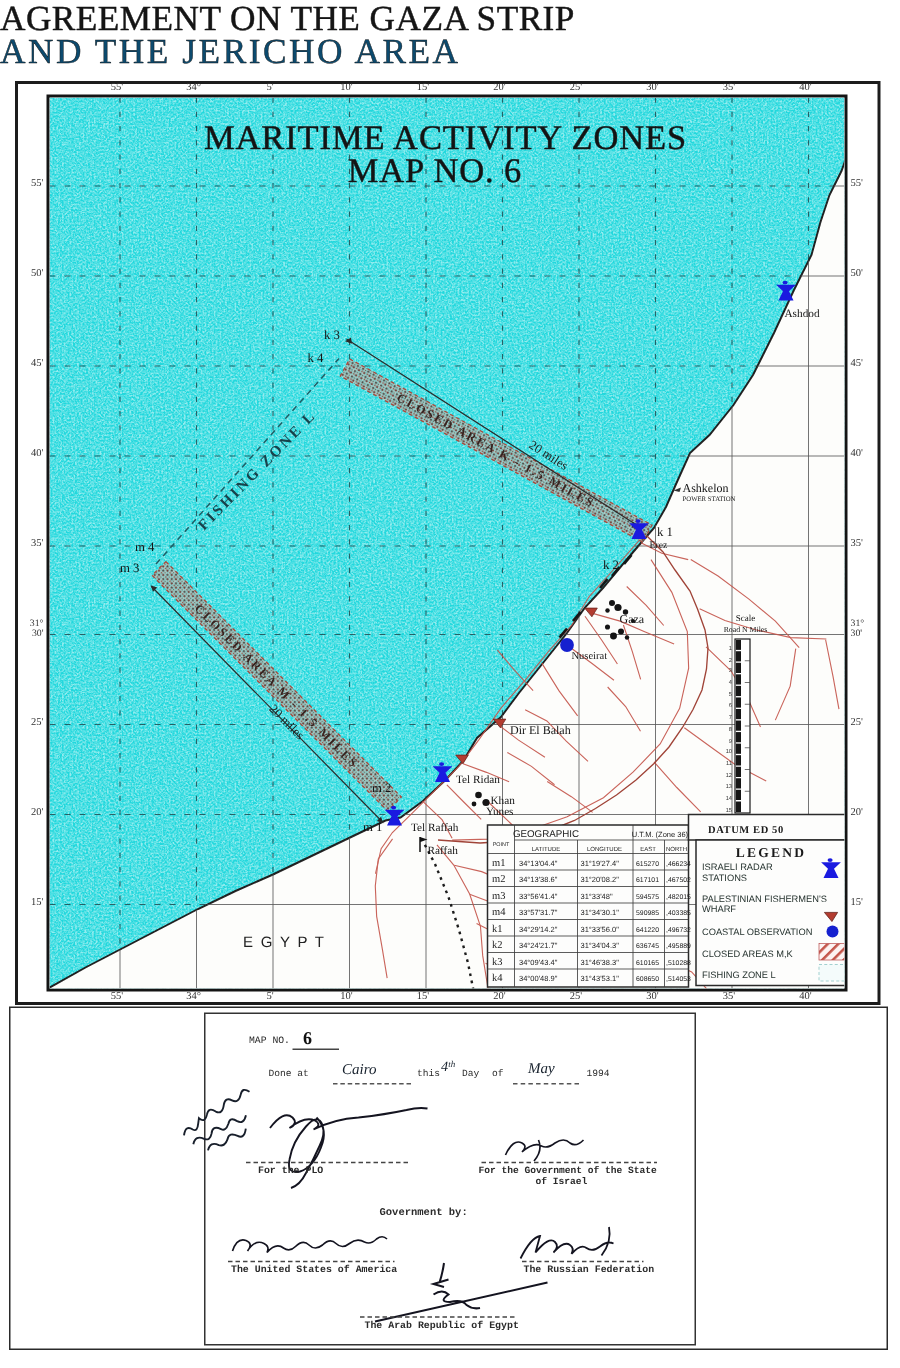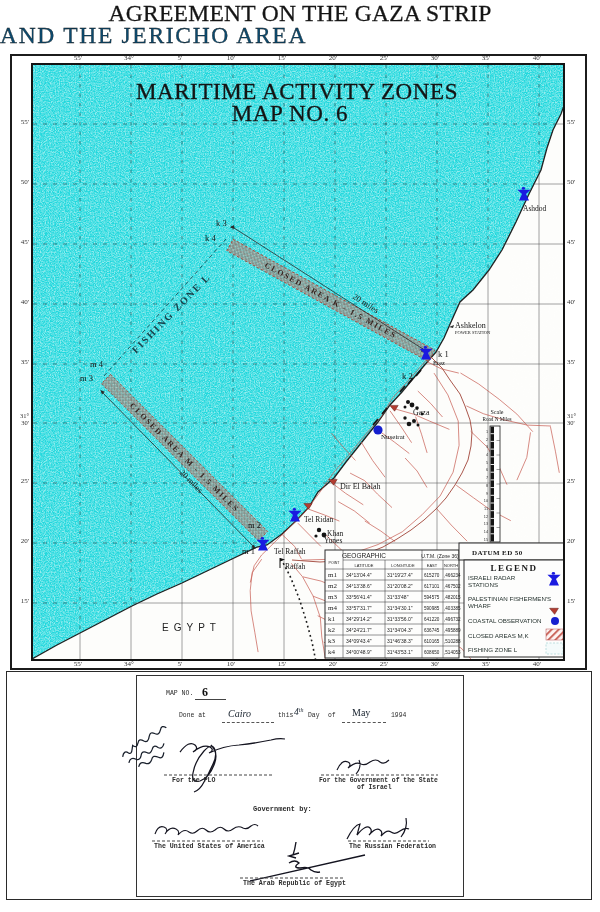--- a/index.html
+++ b/index.html
@@ -5,21 +5,21 @@
   html,body{margin:0;padding:0;}
   body{width:600px;height:912px;background:#ffffff;position:relative;overflow:hidden;
        font-family:"Liberation Sans", sans-serif;}
   .abs{position:absolute;}
   .ser{font-family:"Liberation Serif", serif;}
   .mono{font-family:"Liberation Mono", monospace;}
 </style>
 </head>
 <body>
 
-<div class="abs ser" style="left:0;top:0px;width:600px;text-align:center;font-size:23.5px;color:#151515;letter-spacing:0.3px;-webkit-text-stroke:0.3px #151515;">AGREEMENT ON THE GAZA STRIP</div>
+<div class="abs ser" style="left:0;top:0px;width:600px;font-size:23.5px;color:#151515;letter-spacing:0.3px;-webkit-text-stroke:0.3px #151515;">AGREEMENT ON THE GAZA STRIP</div>
 
 <div class="abs ser" style="left:0;top:21.5px;width:600px;text-align:left;font-size:23.5px;color:#0c4a6e;letter-spacing:1.7px;-webkit-text-stroke:0.3px #151515;">AND THE JERICHO AREA</div>
 
 <div class="abs" style="left:10px;top:54px;width:577px;height:616px;border:2px solid #1c1c1c;box-sizing:border-box;"></div>
 
 <div class="abs ser" style="left:66px;top:54px;width:24px;text-align:center;font-size:7px;color:#333;">55'</div>
 <div class="abs ser" style="left:117px;top:54px;width:24px;text-align:center;font-size:7px;color:#333;">34°</div>
 <div class="abs ser" style="left:168px;top:54px;width:24px;text-align:center;font-size:7px;color:#333;">5'</div>
 <div class="abs ser" style="left:219px;top:54px;width:24px;text-align:center;font-size:7px;color:#333;">10'</div>
 <div class="abs ser" style="left:270px;top:54px;width:24px;text-align:center;font-size:7px;color:#333;">15'</div>
@@ -454,21 +454,21 @@
 <div class="abs ser" style="left:202px;top:685px;font-size:12px;font-weight:bold;color:#111;">6</div>
 <div class="abs" style="left:195px;top:699px;width:31px;border-top:1px solid #444;"></div>
 
 <div class="abs mono" style="left:179px;top:712px;font-size:6.4px;color:#2b2b2b;">Done at</div>
 <div class="abs ser" style="left:228px;top:708px;font-size:10px;font-style:italic;color:#16202c;">Cairo</div>
 <div class="abs" style="left:222px;top:722px;width:52px;border-top:1px dashed #555;"></div>
 <div class="abs mono" style="left:278px;top:712px;font-size:6.4px;color:#2b2b2b;">this</div>
 <div class="abs ser" style="left:294px;top:707px;font-size:9.5px;font-style:italic;color:#16202c;">4<span style="font-size:6px;vertical-align:3px;">th</span></div>
 <div class="abs mono" style="left:308px;top:712px;font-size:6.4px;color:#2b2b2b;">Day</div>
 <div class="abs mono" style="left:328px;top:712px;font-size:6.4px;color:#2b2b2b;">of</div>
-<div class="abs ser" style="left:352px;top:707px;font-size:10px;color:#16202c;">May</div>
+<div class="abs ser" style="left:352px;top:707px;font-size:10px;font-style:italic;color:#16202c;">May</div>
 <div class="abs" style="left:342px;top:722px;width:44px;border-top:1px dashed #555;"></div>
 <div class="abs mono" style="left:391px;top:712px;font-size:6.4px;color:#2b2b2b;">1994</div>
 
 <svg class="abs" style="left:110px;top:700px;" width="380" height="200" viewBox="0 0 380 200">
 
 <g transform="translate(36,50) rotate(-26)" stroke="#181f2b" stroke-width="1.25" fill="none">
  <path d="M-24,-4 q4,-6 7,-1 q2,3 5,-2 l2,-3 q2,5 6,0 q3,-4 6,1 q3,4 7,-2 q3,-4 6,0 q3,4 7,-1 q3,-4 6,1"></path>
  <path d="M-21,4 q4,-5 8,0 q3,3 6,-1 q3,-5 7,0 q2,3 6,-1 q3,-4 6,1 q3,4 7,-1"></path>
  <path d="M-14,12 q4,-5 8,0 q3,3 7,-1 q3,-4 7,1 q3,4 7,-2"></path>
 </g>

